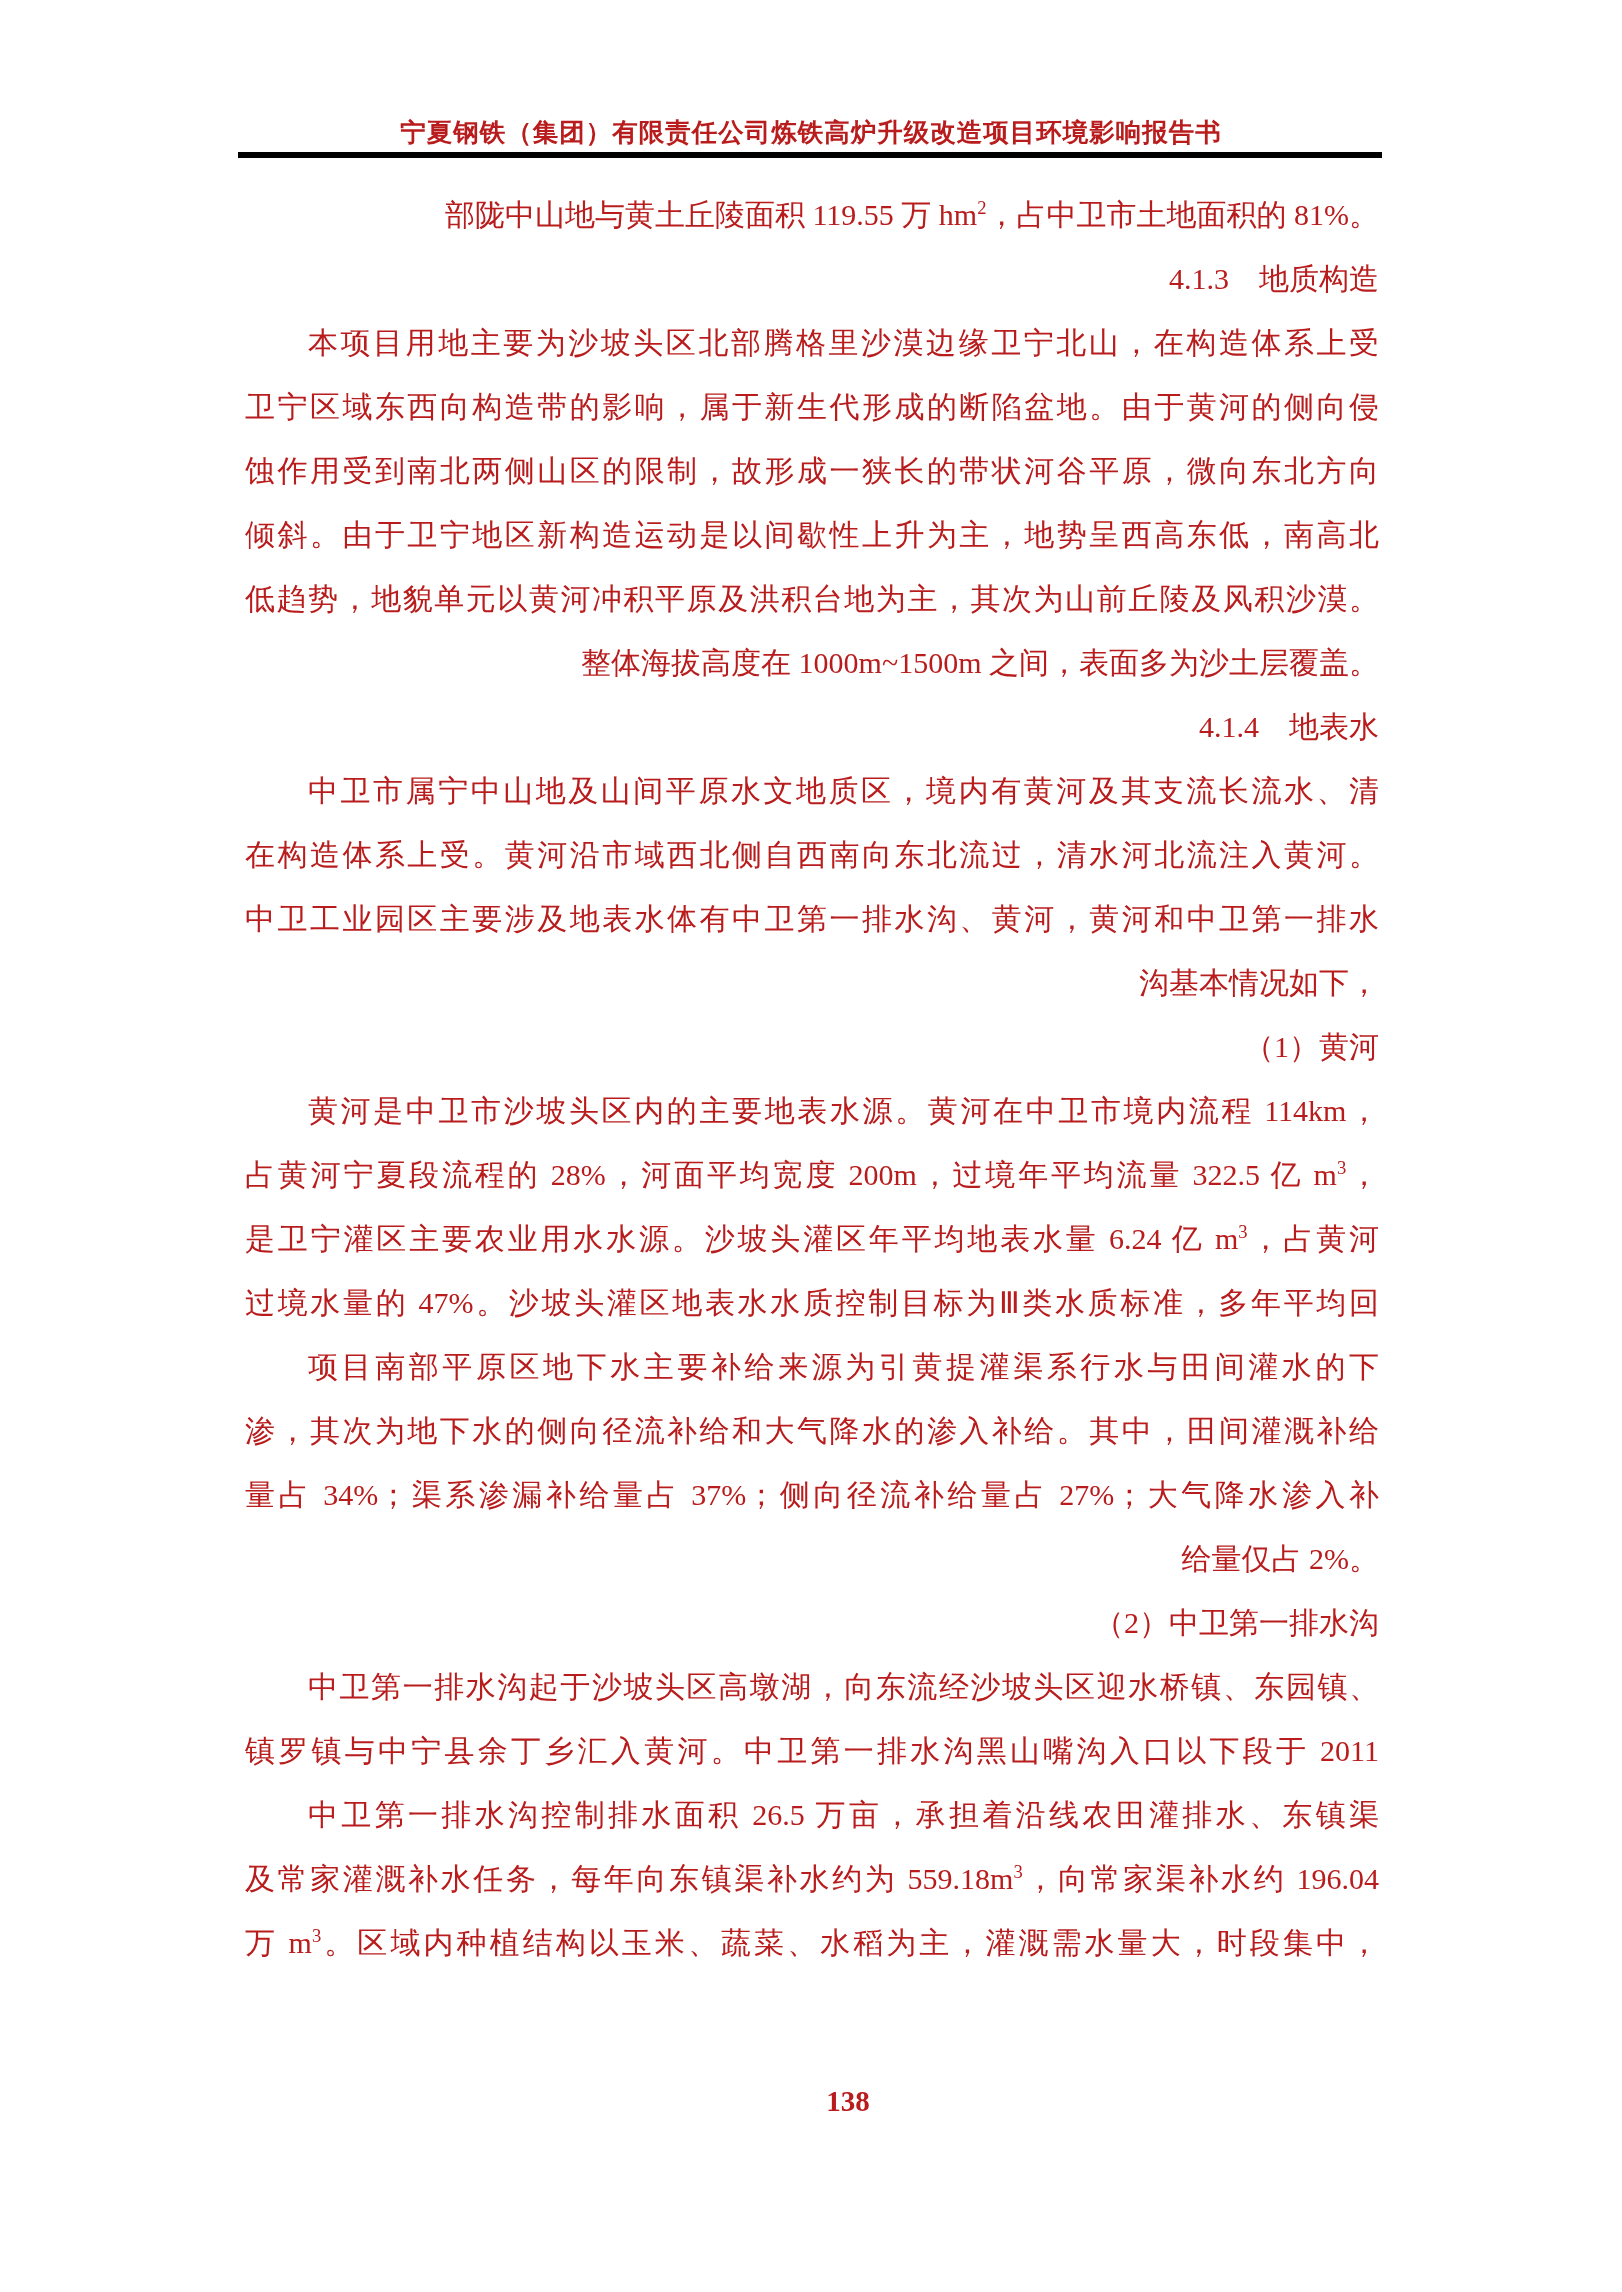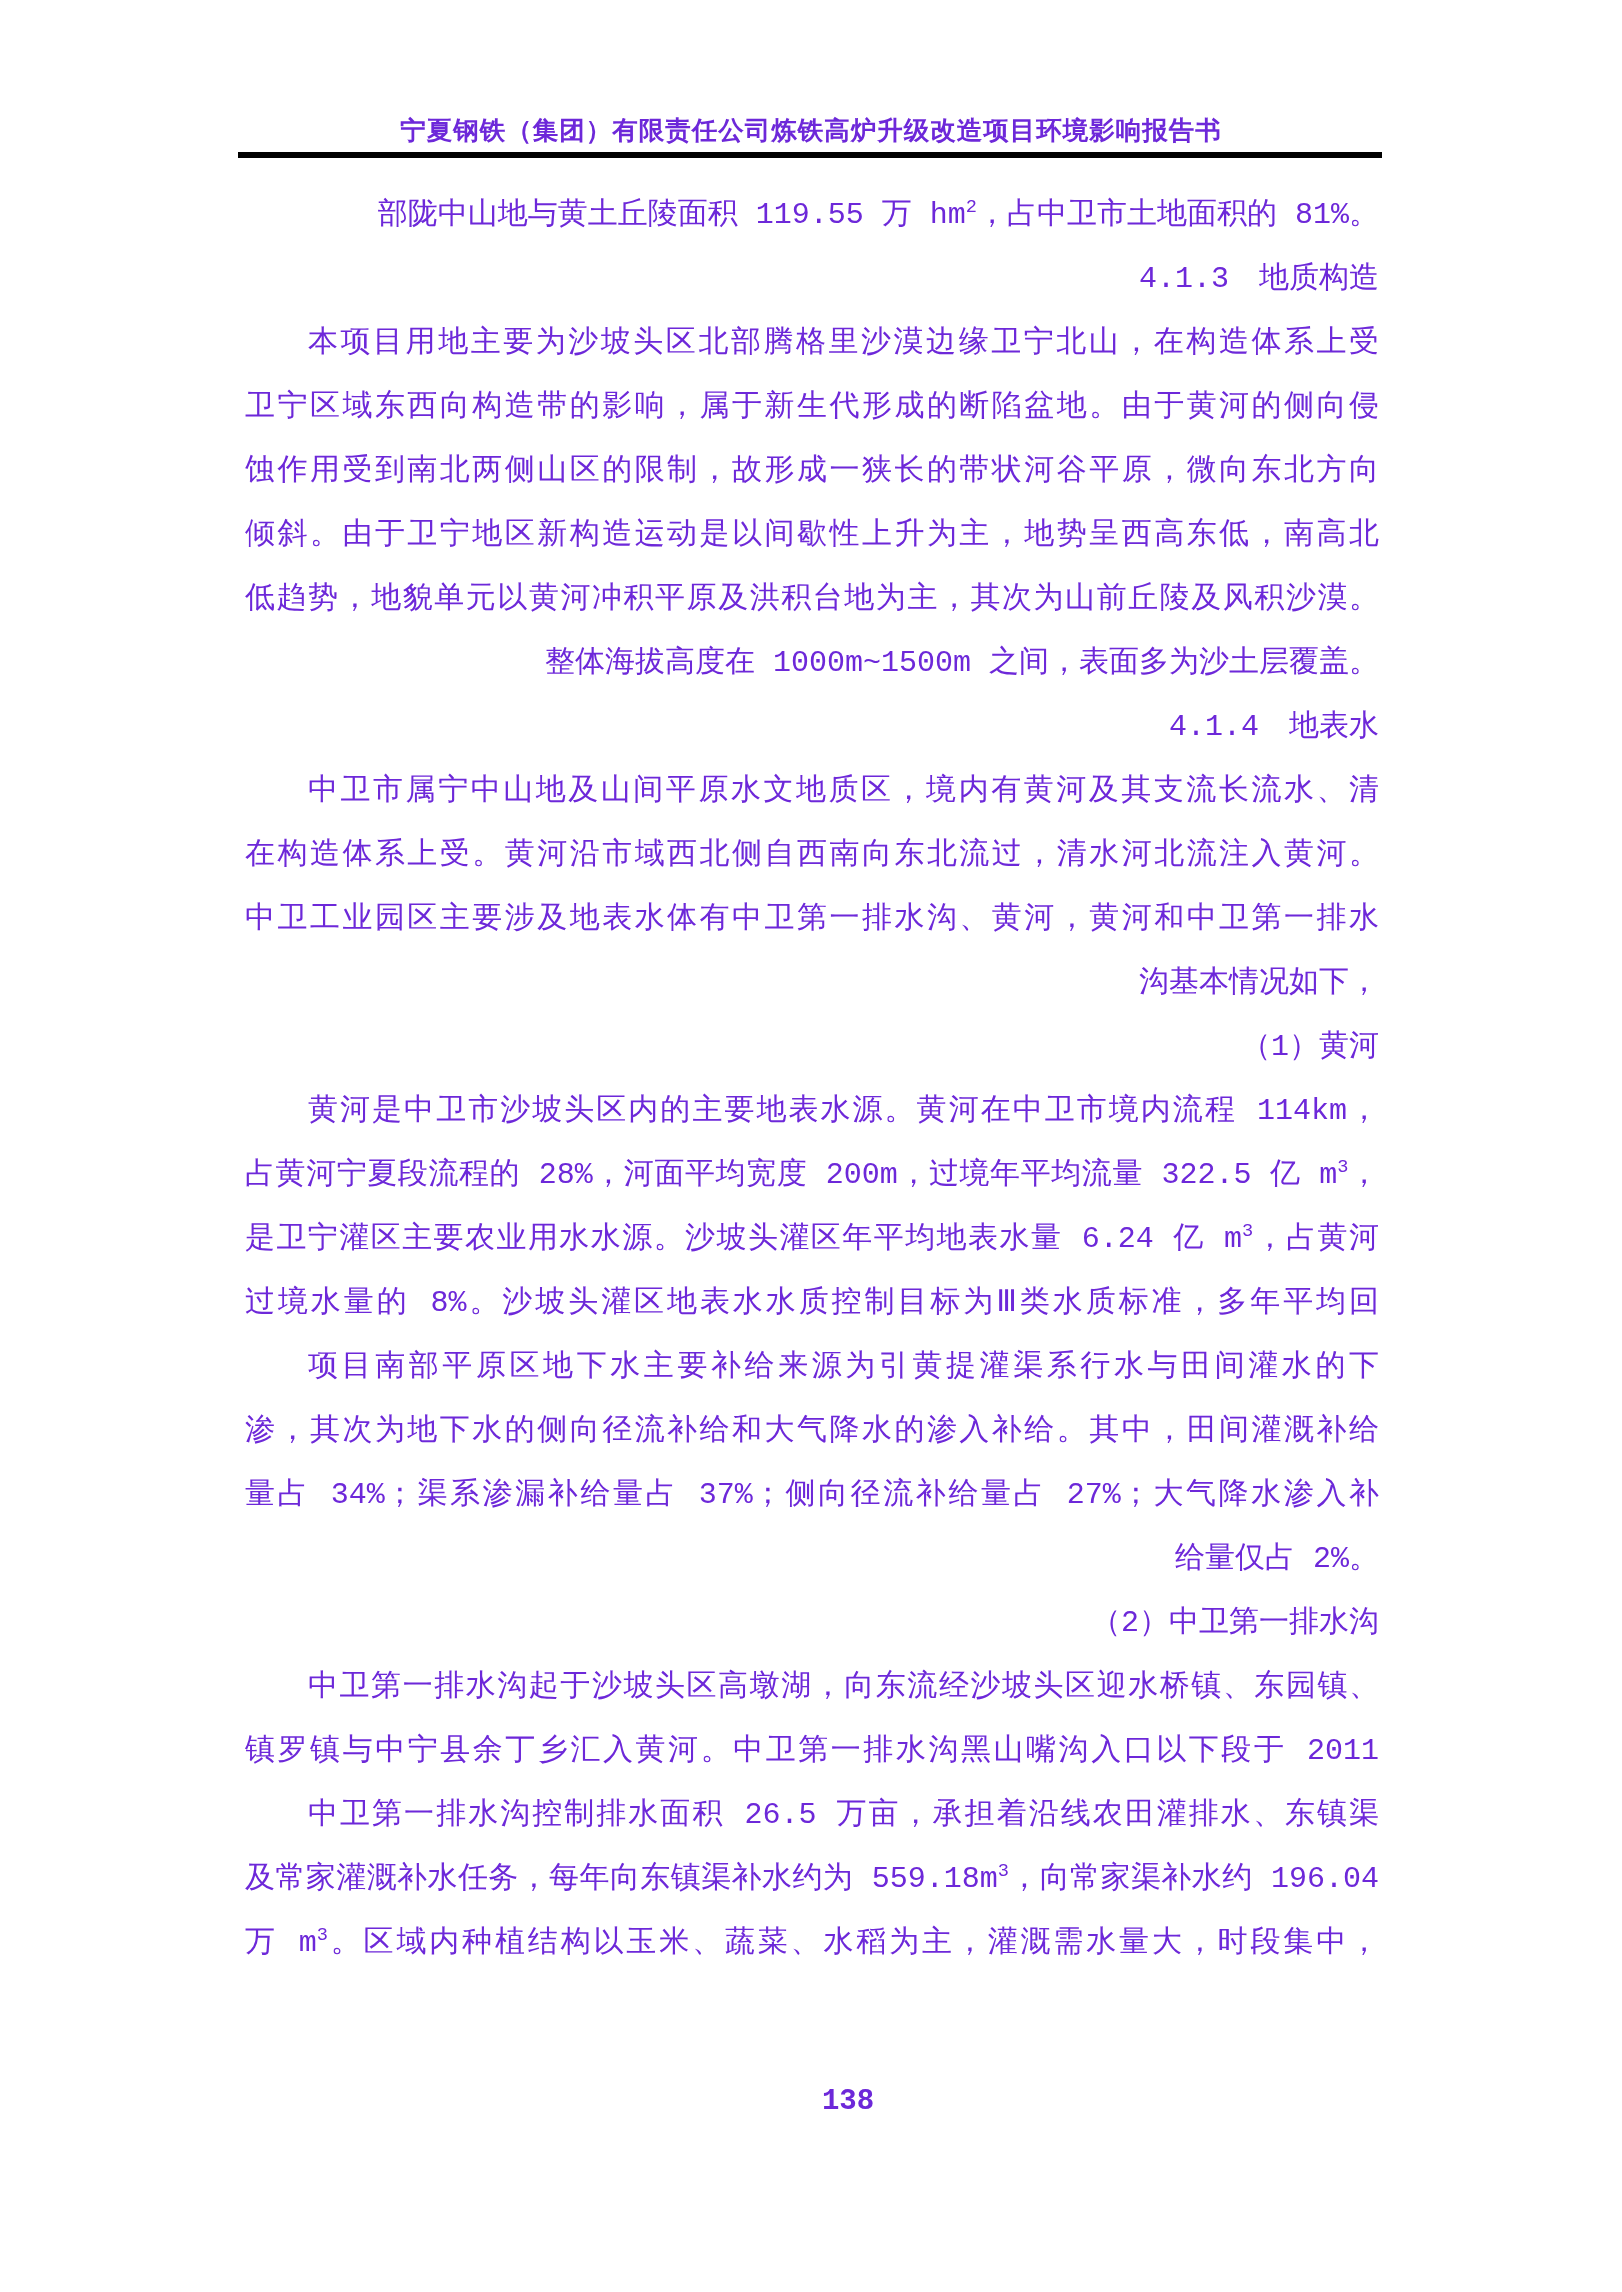--- a/index.html
+++ b/index.html
@@ -5,22 +5,22 @@
   html, body {
     margin: 0;
     padding: 0;
     background: #ffffff;
   }
   .page {
     position: relative;
     width: 1622px;
     height: 2293px;
     background: #ffffff;
-    color: #6d28d9;
-    font-family: Liberation Mono, monospace;
+    color: #b91c1c;
+    font-family: Liberation Serif, serif;
     overflow: hidden;
   }
   .header-title {
     position: absolute;
     top: 116px;
     left: 0;
     width: 100%;
     text-align: center;
     font-size: 25.5px;
     font-weight: bold;
@@ -91,21 +91,21 @@
       <div class="line">整体海拔高度在 1000m~1500m 之间，表面多为沙土层覆盖。</div>
       <div class="line indent">4.1.4　地表水</div>
       <div class="line indent full">中卫市属宁中山地及山间平原水文地质区，境内有黄河及其支流长流水、清</div>
       <div class="line full">在构造体系上受。黄河沿市域西北侧自西南向东北流过，清水河北流注入黄河。</div>
       <div class="line full">中卫工业园区主要涉及地表水体有中卫第一排水沟、黄河，黄河和中卫第一排水</div>
       <div class="line">沟基本情况如下，</div>
       <div class="line indent">（1）黄河</div>
       <div class="line indent full">黄河是中卫市沙坡头区内的主要地表水源。黄河在中卫市境内流程 114km，</div>
       <div class="line full">占黄河宁夏段流程的 28%，河面平均宽度 200m，过境年平均流量 322.5 亿 m<sup>3</sup>，</div>
       <div class="line full">是卫宁灌区主要农业用水水源。沙坡头灌区年平均地表水量 6.24 亿 m<sup>3</sup>，占黄河</div>
-      <div class="line full">过境水量的 8%。沙坡头灌区地表水水质控制目标为Ⅲ类水质标准，多年平均回</div>
+      <div class="line full">过境水量的 47%。沙坡头灌区地表水水质控制目标为Ⅲ类水质标准，多年平均回</div>
       <div class="line indent full">项目南部平原区地下水主要补给来源为引黄提灌渠系行水与田间灌水的下</div>
       <div class="line full">渗，其次为地下水的侧向径流补给和大气降水的渗入补给。其中，田间灌溉补给</div>
       <div class="line full">量占 34%；渠系渗漏补给量占 37%；侧向径流补给量占 27%；大气降水渗入补</div>
       <div class="line">给量仅占 2%。</div>
       <div class="line indent">（2）中卫第一排水沟</div>
       <div class="line indent full">中卫第一排水沟起于沙坡头区高墩湖，向东流经沙坡头区迎水桥镇、东园镇、</div>
       <div class="line full">镇罗镇与中宁县余丁乡汇入黄河。中卫第一排水沟黑山嘴沟入口以下段于 2011</div>
       <div class="line indent full">中卫第一排水沟控制排水面积 26.5 万亩，承担着沿线农田灌排水、东镇渠</div>
       <div class="line full">及常家灌溉补水任务，每年向东镇渠补水约为 559.18m<sup>3</sup>，向常家渠补水约 196.04</div>
       <div class="line full">万 m<sup>3</sup>。区域内种植结构以玉米、蔬菜、水稻为主，灌溉需水量大，时段集中，</div>

